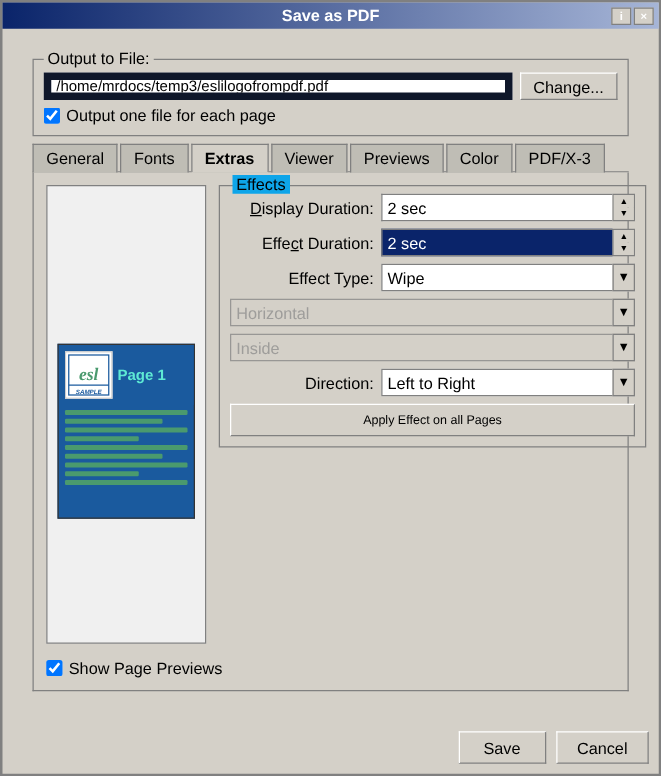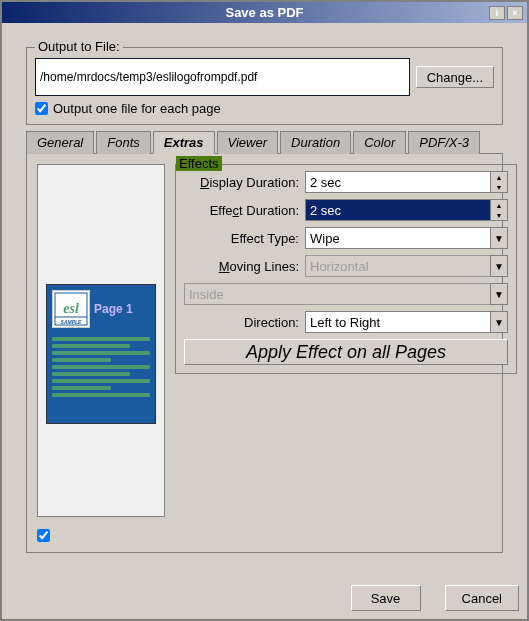--- a/index.html
+++ b/index.html
@@ -70,22 +70,22 @@
       font-size: 13px;
     }
     .file-row {
       display: flex;
       align-items: center;
       gap: 6px;
       margin-top: 4px;
     }
     .file-input {
       flex: 1;
-      height: 38px;
-      border: 1px solid #0f172a;
+      height: 22px;
+      border: 6px solid #0f172a;
       background: white;
       padding: 2px 4px;
       font-size: 12px;
     }
     .btn {
       height: 22px;
       padding: 0 10px;
       background: #d4d0c8;
       border: 1px solid #ffffff;
       border-right-color: #808080;
@@ -97,21 +97,20 @@
       display: flex;
       align-items: center;
       gap: 5px;
       margin-top: 5px;
     }
     .tabs {
       display: flex;
       flex-direction: row;
       gap: 2px;
       border-bottom: 1px solid #808080;
-      font-style: italic;
     }
     .tab {
       padding: 3px 10px;
       background: #bfbdb5;
       border: 1px solid #808080;
       border-bottom: none;
       cursor: pointer;
       font-size: 13px;
       margin-bottom: -1px;
       position: relative;
@@ -184,21 +183,21 @@
       border: 1px solid #ccc;
       display: flex;
       align-items: center;
       justify-content: center;
       font-size: 11px;
       font-weight: bold;
       color: #1a5a9e;
       font-style: italic;
     }
     .page-thumb-title {
-      color: #c4b5fd;
+      color: #5eead4;
       font-size: 12px;
       font-weight: bold;
     }
     .page-thumb-lines {
       width: 100%;
       padding: 4px 5px;
       display: flex;
       flex-direction: column;
       gap: 3px;
     }
@@ -220,22 +219,22 @@
       border: 1px solid #808080;
       padding: 6px 8px 8px;
       position: relative;
       display: flex;
       flex-direction: column;
       gap: 6px;
     }
     .effects-group-label {
       position: absolute;
       top: -9px;
-      left: 0;
-      background: #4d7c0f;
+      left: 10px;
+      background: #0ea5e9;
       padding: 0 3px;
       font-size: 13px;
     }
     .effect-row {
       display: flex;
       align-items: center;
       gap: 6px;
     }
     .effect-label {
       width: 115px;
@@ -312,33 +311,32 @@
     }
     .apply-btn {
       height: 26px;
       width: 100%;
       padding: 0 10px;
       background: #d4d0c8;
       border: 1px solid #ffffff;
       border-right-color: #808080;
       border-bottom-color: #808080;
       cursor: pointer;
-      font-size: 18px;
-      font-style: italic;
+      font-size: 10px;
     }
     .show-previews-row {
       display: flex;
       align-items: center;
       gap: 5px;
       padding-top: 4px;
     }
     .bottom-bar {
       display: flex;
       justify-content: flex-end;
-      gap: 24px;
+      gap: 8px;
       padding: 8px;
       flex-shrink: 0;
     }
     .bottom-btn {
       height: 26px;
       min-width: 70px;
       padding: 0 16px;
       background: #d4d0c8;
       border: 1px solid #ffffff;
       border-right-color: #808080;
@@ -391,21 +389,21 @@
         <div class="tab">
           <span>Fonts</span>
         </div>
         <div class="tab active">
           <span>Extras</span>
         </div>
         <div class="tab">
           <span>Viewer</span>
         </div>
         <div class="tab">
-          <span>Duration</span>
+          <span>Previews</span>
         </div>
         <div class="tab">
           <span>Color</span>
         </div>
         <div class="tab">
           <span>PDF/X-3</span>
         </div>
       </div>
 
       <div class="tab-content">
@@ -479,23 +477,20 @@
                 <span class="effect-label">Effect Type:</span>
                 <div class="select-wrap">
                   <select class="effect-select">
                     <option>Wipe</option>
                   </select>
                   <span class="select-arrow">▼</span>
                 </div>
               </div>
 
               <div class="effect-row">
-                <span class="effect-label">
-                  <span style="text-decoration:underline">M</span><span>oving Lines:</span>
-                </span>
                 <div class="select-wrap">
                   <select class="effect-select" disabled="">
                     <option>Horizontal</option>
                   </select>
                   <span class="select-arrow">▼</span>
                 </div>
               </div>
 
               <div class="effect-row">
                 <div class="select-wrap">
@@ -518,20 +513,21 @@
 
               <div>
                 <button class="apply-btn">Apply Effect on all Pages</button>
               </div>
             </div>
           </div>
         </div>
 
         <div class="show-previews-row">
           <input type="checkbox" checked="" style="">
+          <label>Show Page Previews</label>
         </div>
       </div>
     </div>
   </div>
 
   <div class="bottom-bar">
     <button class="bottom-btn">Save</button>
     <button class="bottom-btn">Cancel</button>
   </div>
 </div>

